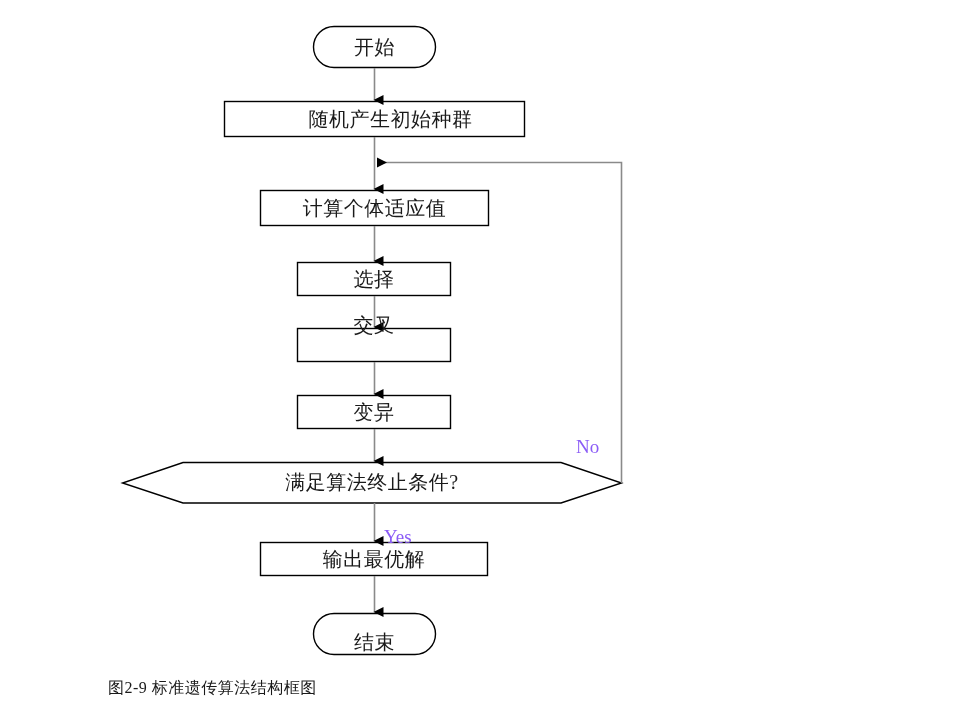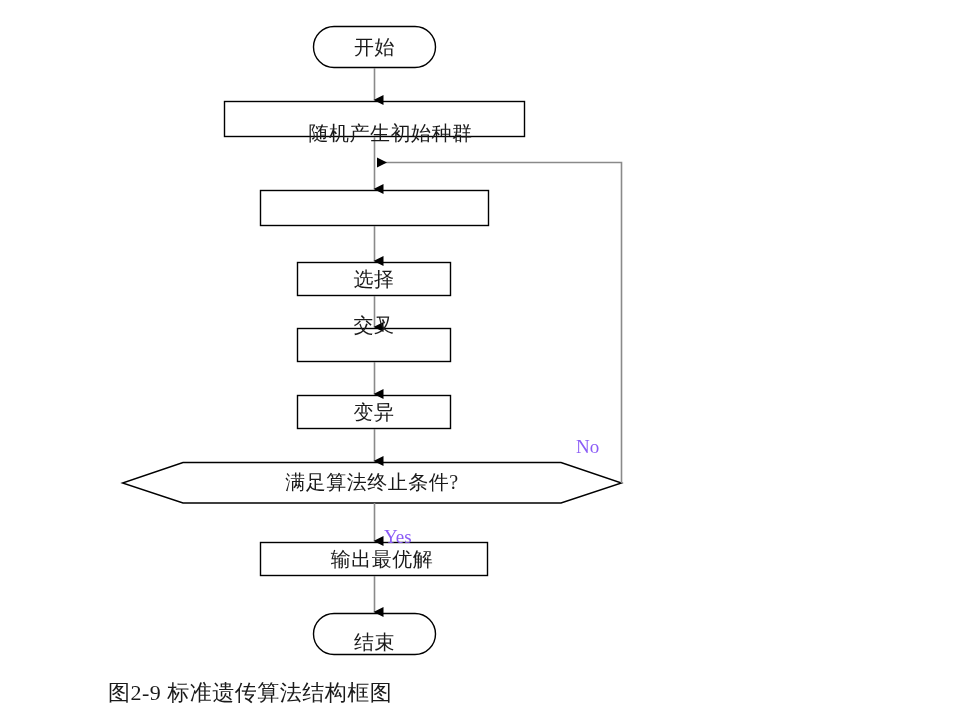--- a/index.html
+++ b/index.html
@@ -49,21 +49,21 @@
     position: absolute;
     color: #8b5cf6;
     font-family: "Liberation Serif", "DejaVu Serif", serif;
     font-size: 19px;
     white-space: nowrap;
   }
   #figure-caption {
     position: absolute;
     left: 108px;
     top: 678px;
-    font-size: 22px;
+    font-size: 16px;
     color: #1a1a1a;
     font-family: "Liberation Serif", "DejaVu Serif", serif;
     white-space: nowrap;
     letter-spacing: 0.5px;
   }
 </style>
 </head>
 <body>
 
 <div id="diagram-canvas">
@@ -110,32 +110,33 @@
 
     <line x1="374.5" y1="503" x2="374.5" y2="541" stroke="#8a8a8a" stroke-width="1.6" marker-end="url(#arrow-down)"></line>
 
     <line x1="374.5" y1="576" x2="374.5" y2="612" stroke="#8a8a8a" stroke-width="1.6" marker-end="url(#arrow-down)"></line>
 
     <path d="M621.5,483 L621.5,162.5 L378,162.5" fill="none" stroke="#8a8a8a" stroke-width="1.6" marker-end="url(#arrow-left)"></path>
   </svg>
 
   <div class="node-label cjk" style="left:313px; top:26px; width:123px; height:42px;">开始</div>
 
-  <div class="node-label cjk" style="left:224px; top:115px; width:333px; height:36px;">随机产生初始种群</div>
+  <div class="node-label cjk" style="left:224px; top:101px; width:333px; height:36px;">随机产生初始种群</div>
 
+  <div class="node-label cjk" style="left:260px; top:190px; width:229px; height:36px;">计算个体适应值</div>
 
   <div class="node-label cjk" style="left:297px; top:262px; width:154px; height:34px;">选择</div>
 
   <div class="node-label cjk" style="left:297px; top:308px; width:154px; height:34px;">交叉</div>
 
   <div class="node-label cjk" style="left:297px; top:395px; width:154px; height:34px;">变异</div>
 
   <div class="node-label cjk" style="left:122px; top:462px; width:500px; height:41px;">满足算法终止条件?</div>
 
-  <div class="node-label cjk" style="left:268px; top:542px; width:228px; height:34px;">输出最优解</div>
+  <div class="node-label cjk" style="left:260px; top:542px; width:228px; height:34px;">输出最优解</div>
 
   <div class="node-label cjk" style="left:313px; top:613px; width:123px; height:58px;">结束</div>
 
   <div class="edge-label" style="left:576px; top:436px;">No</div>
 
   <div class="edge-label" style="left:384px; top:526px;">Yes</div>
 
 </div>
 
 <div id="figure-caption">图2-9  标准遗传算法结构框图</div>

